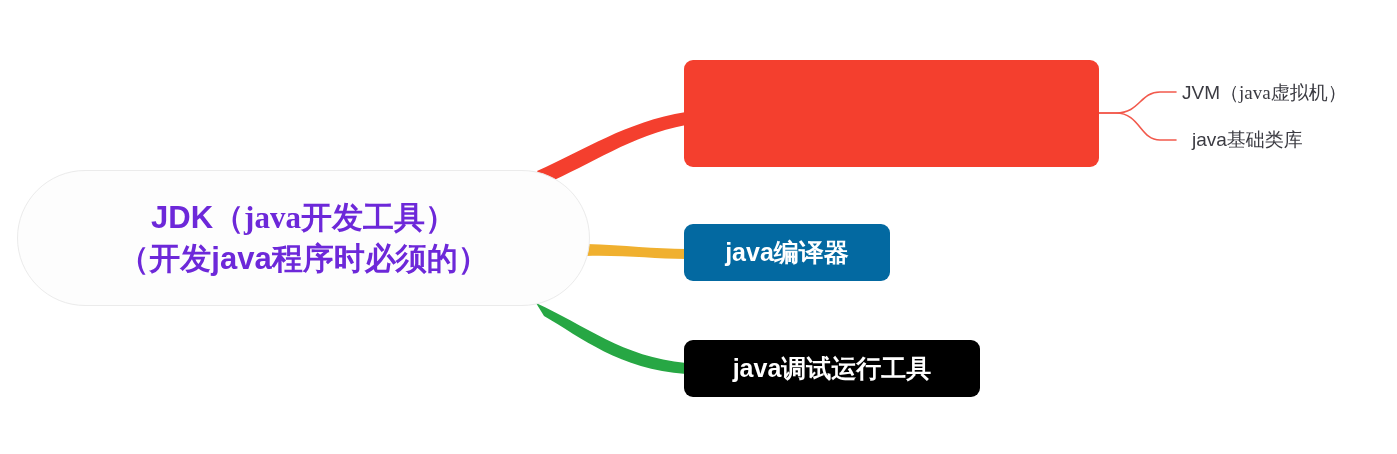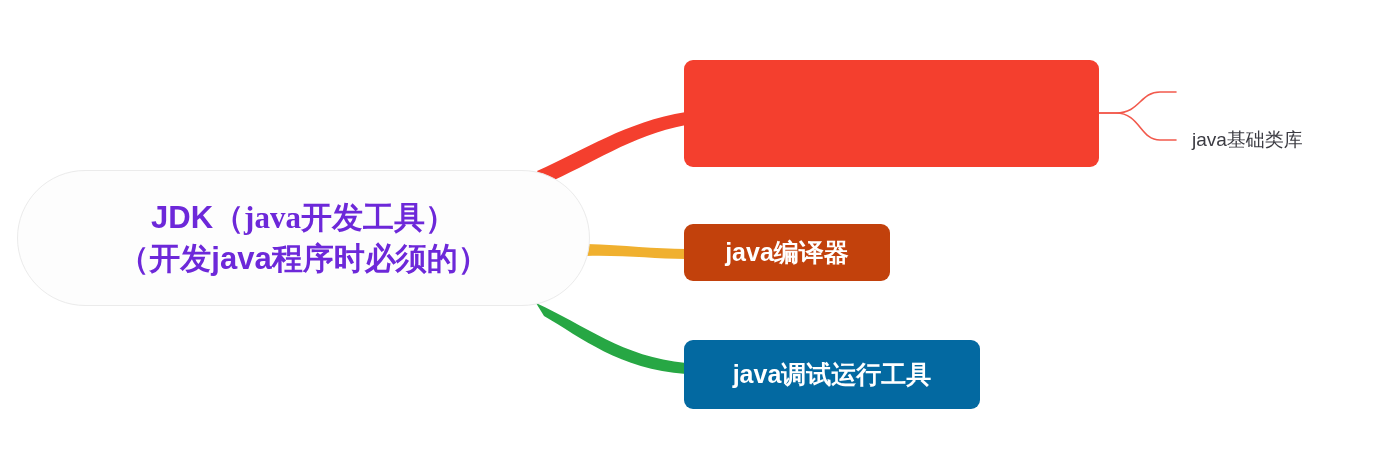--- a/index.html
+++ b/index.html
@@ -91,33 +91,33 @@
   #box-jre .bline {
     font-size: 27px;
     line-height: 1.42;
   }
 
   #box-compiler {
     left: 684px;
     top: 224px;
     width: 206px;
     height: 57px;
-    background: #c2410c;
+    background: #0369a1;
   }
   #box-compiler .bline {
     font-size: 25px;
     line-height: 1.1;
   }
 
   #box-debug {
     left: 684px;
     top: 340px;
     width: 296px;
-    height: 69px;
-    background: #0369a1;
+    height: 57px;
+    background: #000000;
   }
   #box-debug .bline {
     font-size: 25px;
     line-height: 1.1;
   }
 
   
   .leaf {
     position: absolute;
     white-space: nowrap;
@@ -175,18 +175,21 @@
       <span class="latin">java</span><span>编译器</span>
     </div>
   </div>
 
   <div class="box" id="box-debug">
     <div class="bline">
       <span class="latin">java</span><span>调试运行工具</span>
     </div>
   </div>
 
+  <div class="leaf" id="leaf-jvm">
+    <span class="latin">JVM</span><span>（java虚拟机）</span>
+  </div>
 
   <div class="leaf" id="leaf-lib">
     <span class="latin">java</span><span>基础类库</span>
   </div>
 
 </div>
 
 </body></html>

